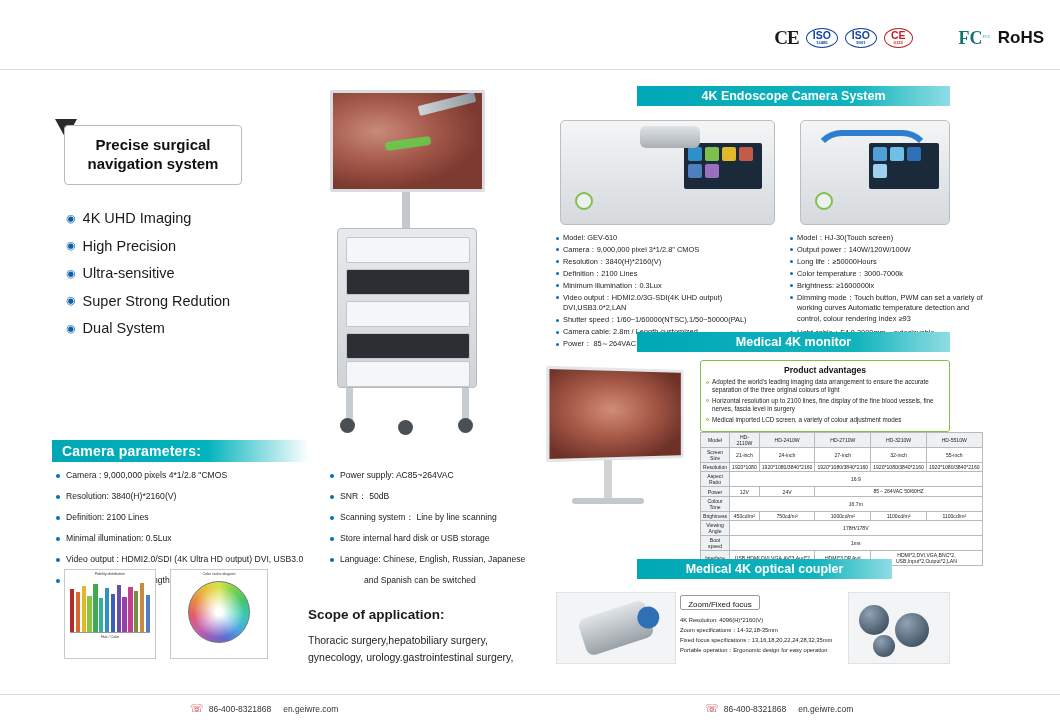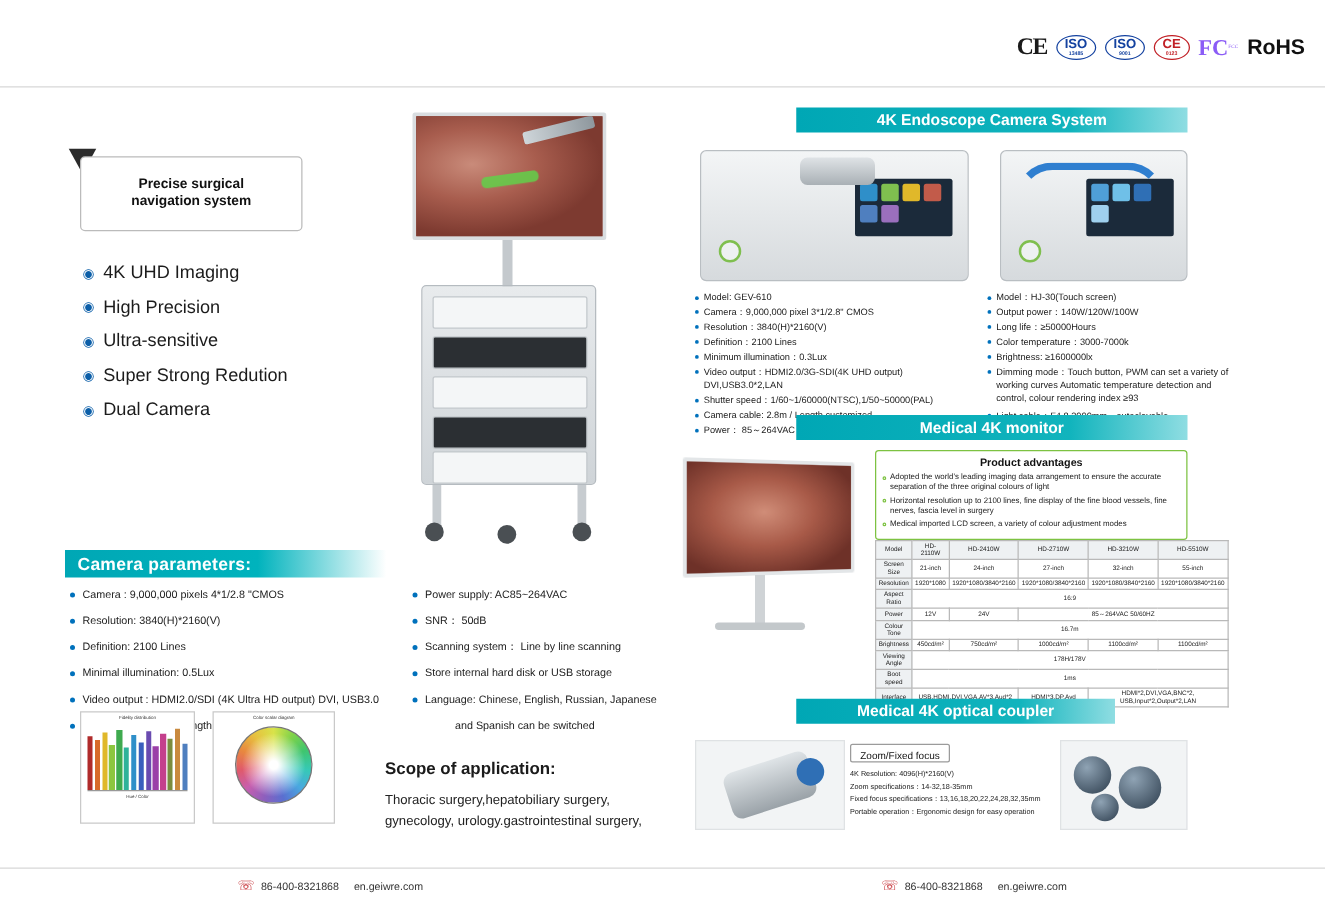--- a/index.html
+++ b/index.html
@@ -35,32 +35,32 @@
   }
   .cert { height:20px; display:flex; align-items:center; }
   .cert-ce { font-size:19px; font-weight:bold; letter-spacing:-1px; color:#1a1a1a; font-family:"Liberation Serif", serif;}
   .cert-oval {
     border:1.6px solid #1442a0; color:#1442a0; border-radius:50%;
     padding:1px 6px; font-size:10.5px; font-weight:bold; line-height:1.1;
     display:flex; flex-direction:column; align-items:center;
   }
   .cert-oval .sub { font-size:4.2px; letter-spacing:0; }
   .cert-oval.red { border-color:#c12026; color:#c12026; }
-  .cert-fc { font-size:18px; font-weight:bold; font-family:"Liberation Serif", serif; color:#8b5cf6; }
+  .cert-fc { font-size:18px; font-weight:bold; font-family:"Liberation Serif", serif; color:#0f766e;margin-left:39px; }
   .cert-fc .sub { display:block; font-size:4px; font-weight:normal; letter-spacing:.2px; margin-top:-3px;}
   .cert-rohs { font-size:17px; font-weight:bold; color:#111; }
 
   
   .callout {
     position:absolute; left:64px; top:125px; width:178px; height:60px;
     border:1px solid #bbb; border-radius:4px; background:#fff;
     display:flex; align-items:center; justify-content:center;
   }
   .callout-text {
-    font-size:11px; font-weight:bold; color:#111; text-align:center; line-height:1.25;
+    font-size:15px; font-weight:bold; color:#111; text-align:center; line-height:1.25;
   }
   .callout-arrow {
     position:absolute; left:55px; top:119px; width:0; height:0;
     border-left:11px solid transparent; border-right:11px solid transparent;
     border-top:20px solid #2b2b2b;
   }
   .feature-list { position:absolute; left:66px; top:210px; width:240px; }
   .feature {
     display:flex; align-items:center; font-size:14.5px; color:#1b1b1b; margin-bottom:11.5px;
   }
@@ -314,21 +314,21 @@
   <div class="feature">
       <span class="bullet">◉</span>
       <span>Ultra-sensitive</span>
     </div>
   <div class="feature">
       <span class="bullet">◉</span>
       <span>Super Strong Redution</span>
     </div>
   <div class="feature">
       <span class="bullet">◉</span>
-      <span>Dual Camera</span>
+      <span>Dual System</span>
     </div>
 </div>
 
 <div class="screen-main">
   <div class="tissue"></div>
   <div class="instr"></div>
   <div class="green"></div>
 </div>
 <div class="mon-arm"></div>
 <div class="cart-body">

